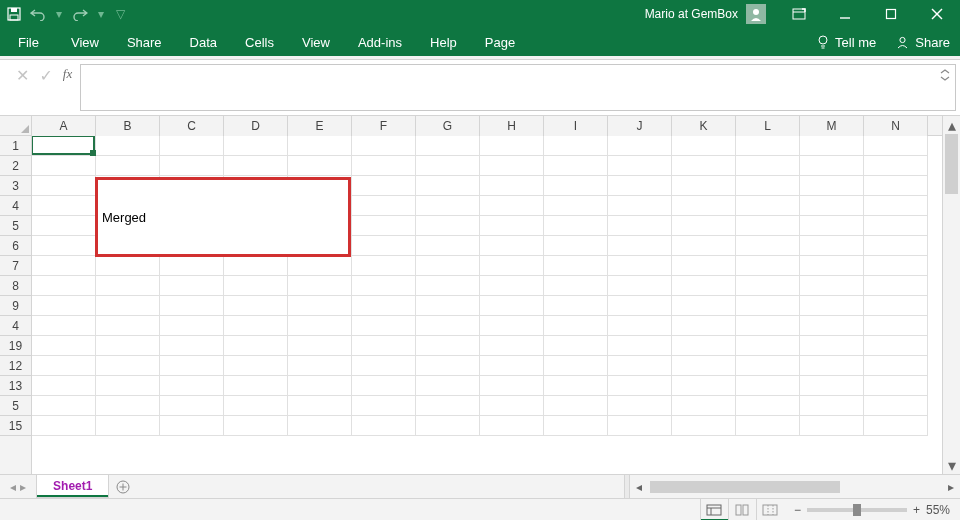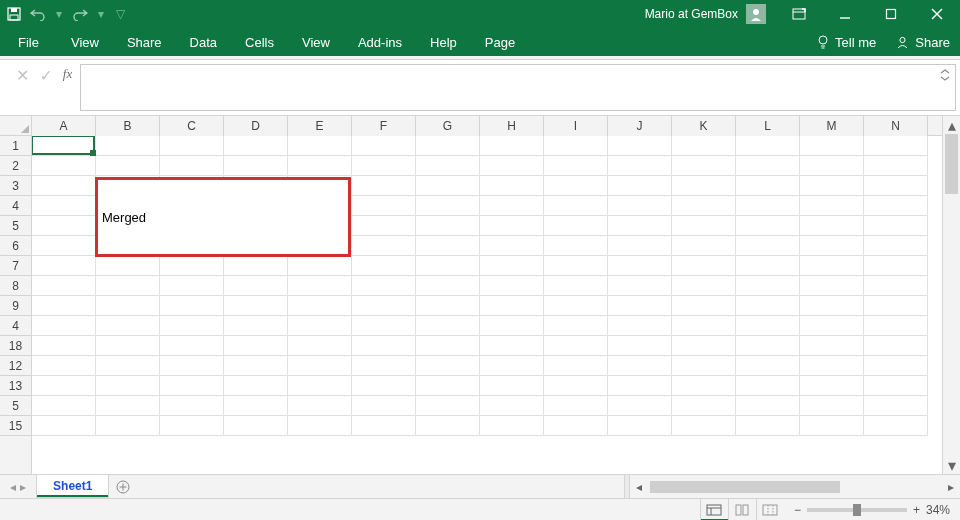--- a/index.html
+++ b/index.html
@@ -59,21 +59,21 @@
   .merged { position:absolute; border:2px solid #d13030; outline:1px solid #d13030; background:#fff; display:flex; align-items:center; padding-left:4px; font-size:13px;margin-top:22px; }
 
   .vscroll { width:18px; background:#f3f3f3; border-left:1px solid #d4d4d4; display:flex; flex-direction:column; }
   .vscroll .arrow, .hscroll .arrow { height:18px; width:18px; display:flex; align-items:center; justify-content:center; color:#666; }
   .vscroll .track { flex:1; background:#f3f3f3; position:relative; }
   .vscroll .thumb { position:absolute; left:2px; right:2px; top:0; height:60px; background:#cfcfcf; }
 
   
   .sheetrow { height:24px; display:flex; align-items:stretch; border-top:1px solid #d4d4d4; background:#f3f3f3; font-size:12px; }
   .navarrows { display:flex; align-items:center; gap:4px; padding:0 10px; color:#9a9a9a; }
-  .sheet-tab { background:#fff; border:1px solid #d4d4d4; border-top:none; padding:3px 16px; display:flex; align-items:center; color:#1d4ed8; font-weight:600; box-shadow: inset 0 -2px 0 #0e7641; }
+  .sheet-tab { background:#fff; border:1px solid #d4d4d4; border-top:none; padding:3px 16px; display:flex; align-items:center; color:#a21caf; font-weight:600; box-shadow: inset 0 -2px 0 #0e7641; }
   .newsheet { width:28px; display:flex; align-items:center; justify-content:center; color:#666; }
   .sheet-spacer { flex:1; }
   .hsplit { width:6px; border-left:1px solid #d4d4d4; border-right:1px solid #d4d4d4; background:#eaeaea; }
   .hscroll { width:330px; display:flex; align-items:center; background:#f3f3f3; }
   .hscroll .track { flex:1; height:14px; background:#f3f3f3; position:relative; margin:0 2px; }
   .hscroll .thumb { position:absolute; top:1px; bottom:1px; left:0; width:190px; background:#cfcfcf; }
 
   
   .status { height:22px; background:#f3f3f3; border-top:1px solid #d4d4d4; display:flex; align-items:center; font-size:12px; color:#555; }
   .status .spacer { flex:1; }
@@ -244,21 +244,21 @@
           <div class="rowhdr">1</div>
           <div class="rowhdr">2</div>
           <div class="rowhdr">3</div>
           <div class="rowhdr">4</div>
           <div class="rowhdr">5</div>
           <div class="rowhdr">6</div>
           <div class="rowhdr">7</div>
           <div class="rowhdr">8</div>
           <div class="rowhdr">9</div>
           <div class="rowhdr">4</div>
-          <div class="rowhdr">18</div>
+          <div class="rowhdr">19</div>
           <div class="rowhdr">12</div>
           <div class="rowhdr">13</div>
           <div class="rowhdr">5</div>
           <div class="rowhdr">15</div>
         </div>
       <div class="gridmain">
         <div class="cells" id="cells">
             <div class="crow">
               <div class="cell" style="width: 64px;"></div>
               <div class="cell" style="width: 64px;"></div>
@@ -566,15 +566,15 @@
         </svg>
     </div>
   </div>
   <div class="zoom">
     <span>−</span>
     <div class="slider">
         <div class="tick"></div>
         <div class="knob"></div>
       </div>
     <span>+</span>
-    <span>34%</span>
+    <span>55%</span>
   </div>
 </div>
 
 </body></html>

